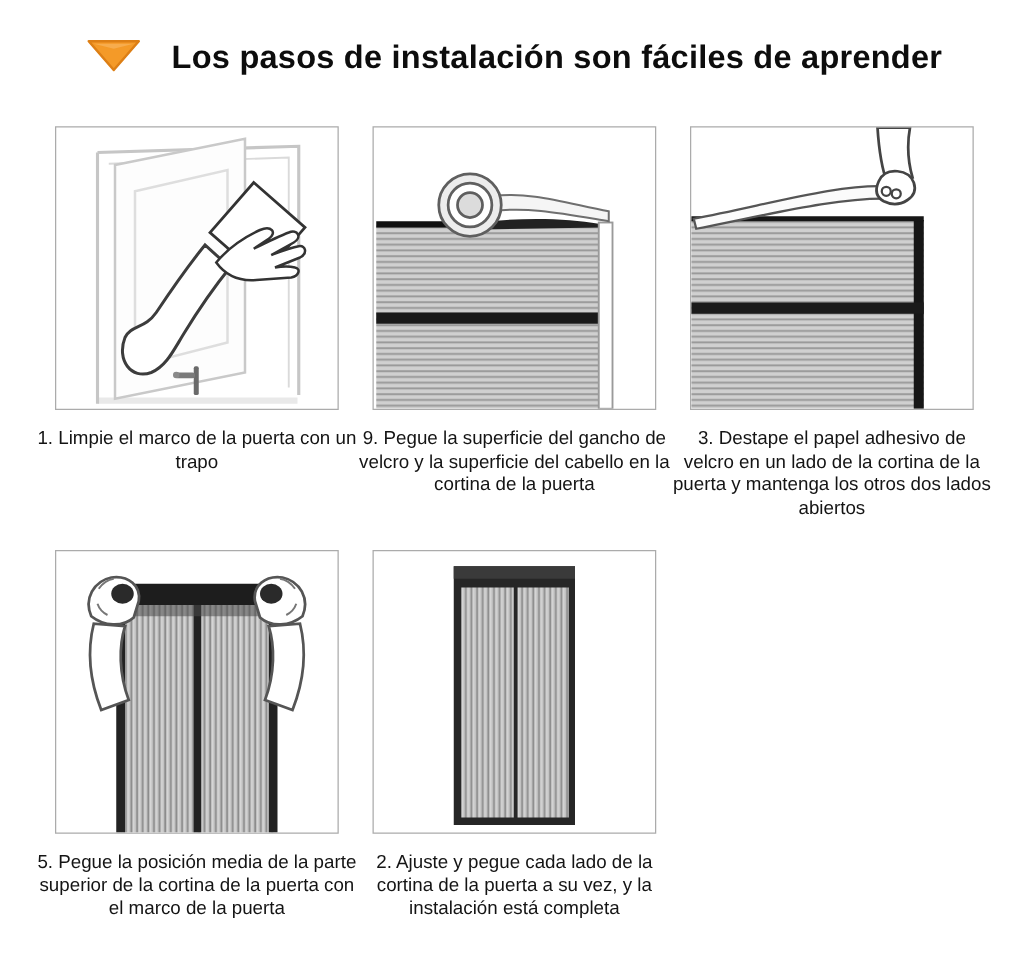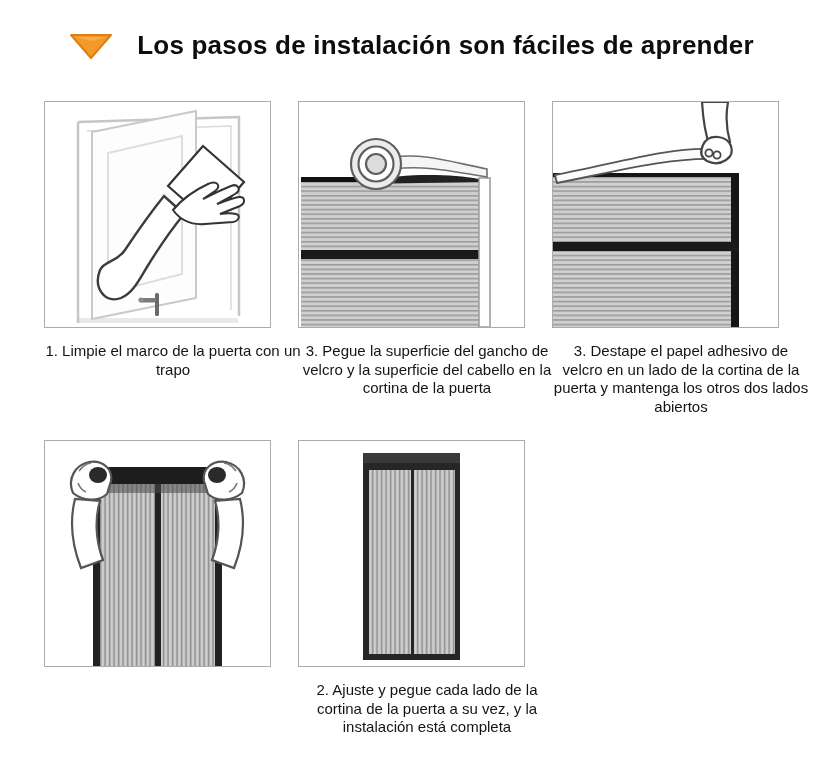--- a/index.html
+++ b/index.html
@@ -2,32 +2,32 @@
 <html><head>
 <meta charset="utf-8">
 <style>
   html,body{margin:0;padding:0;}
   body{
     width:823px;height:781px;background:#ffffff;overflow:hidden;
     font-family:"Liberation Sans", sans-serif;color:#111;
   }
   .header{
     padding-top:30px;
-    display:flex;justify-content:center;align-items:center;gap:24px;
+    display:flex;justify-content:center;gap:24px;
   }
   .header h1{
     margin:0;font-size:26px;font-weight:700;color:#0d0d0d;letter-spacing:0.2px;
   }
   .tri{flex:0 0 auto;display:block;}
   .grid{
     width:735px;margin:40px auto 0 auto;
     display:grid;grid-template-columns:repeat(3,227px);
     column-gap:27px;row-gap:20px;
   }
-  .cell{display:flex;flex-direction:column;align-items:flex-start;}
+  .cell{display:flex;flex-direction:column;align-items:center;}
   .figure{
     width:227px;height:227px;box-sizing:border-box;
     border:1px solid #ababab;background:#fff;
   }
   .figure svg{display:block;width:100%;height:100%;}
   .caption{
     width:258px;margin:14px 0 0 0;min-height:78px;
     font-size:15px;line-height:1.24;text-align:center;color:#141414;
   }
 </style>
@@ -86,21 +86,21 @@
         <rect x="2" y="148" width="178" height="9" fill="#1a1a1a"></rect>
         <rect x="180" y="76" width="11" height="149" fill="#fff" stroke="#9a9a9a" stroke-width="1.5"></rect>
 
         <path d="M95,55 C125,51 152,60 188,67 L188,75 C152,69 122,63 96,67 Z" fill="#f5f5f5" stroke="#6f6f6f" stroke-width="1.6"></path>
 
         <circle cx="77" cy="62" r="25" fill="#ececec" stroke="#5f5f5f" stroke-width="2.2"></circle>
         <circle cx="77" cy="62" r="17.5" fill="#ffffff" stroke="#5f5f5f" stroke-width="2.2"></circle>
         <circle cx="77" cy="62" r="10" fill="#dcdcdc" stroke="#5f5f5f" stroke-width="2.2"></circle>
       </svg>
     </div>
-    <p class="caption">3. Pegue la superficie del gancho de velcro y la superficie del cabello en la cortina de la puerta</p>
+    <p class="caption">9. Pegue la superficie del gancho de velcro y la superficie del cabello en la cortina de la puerta</p>
   </div>
 
   <div class="cell">
     <div class="figure">
       <svg viewBox="0 0 225 225">
         <defs>
           <pattern id="p4h" width="8" height="4.6" patternUnits="userSpaceOnUse">
             <rect width="8" height="4.6" fill="#d0d0d0"></rect>
             <rect y="1" width="8" height="1.5" fill="#979797"></rect>
           </pattern>
@@ -148,20 +148,21 @@
         </g>
 
         <g transform="translate(225,0) scale(-1,1)">
           <path d="M30,58 C24,82 27,104 36,127 L58,119 C50,98 50,76 55,60 Z" fill="#fff" stroke="#555" stroke-width="2.2"></path>
           <path d="M28,52 C22,38 30,24 44,21 C58,19 68,28 66,40 L62,53 C53,61 38,60 28,52 Z" fill="#fff" stroke="#555" stroke-width="2.2"></path>
           <ellipse cx="53" cy="34" rx="9" ry="8" fill="#2a2a2a"></ellipse>
           <path d="M34,30 q5,-7 12,-8 M33,42 q2,6 8,9" fill="none" stroke="#777" stroke-width="1.6"></path>
         </g>
       </svg>
     </div>
+    <p class="caption">5. Pegue la posición media de la parte superior de la cortina de la puerta con el marco de la puerta</p>
   </div>
 
   <div class="cell">
     <div class="figure">
       <svg viewBox="0 0 225 225">
         <defs>
           <pattern id="p6v" width="4.5" height="8" patternUnits="userSpaceOnUse">
             <rect width="4.5" height="8" fill="#c3c3c3"></rect>
             <rect x="1" width="1.3" height="8" fill="#8d8d8d"></rect>
             <rect x="3.2" width="0.8" height="8" fill="#dcdcdc"></rect>

